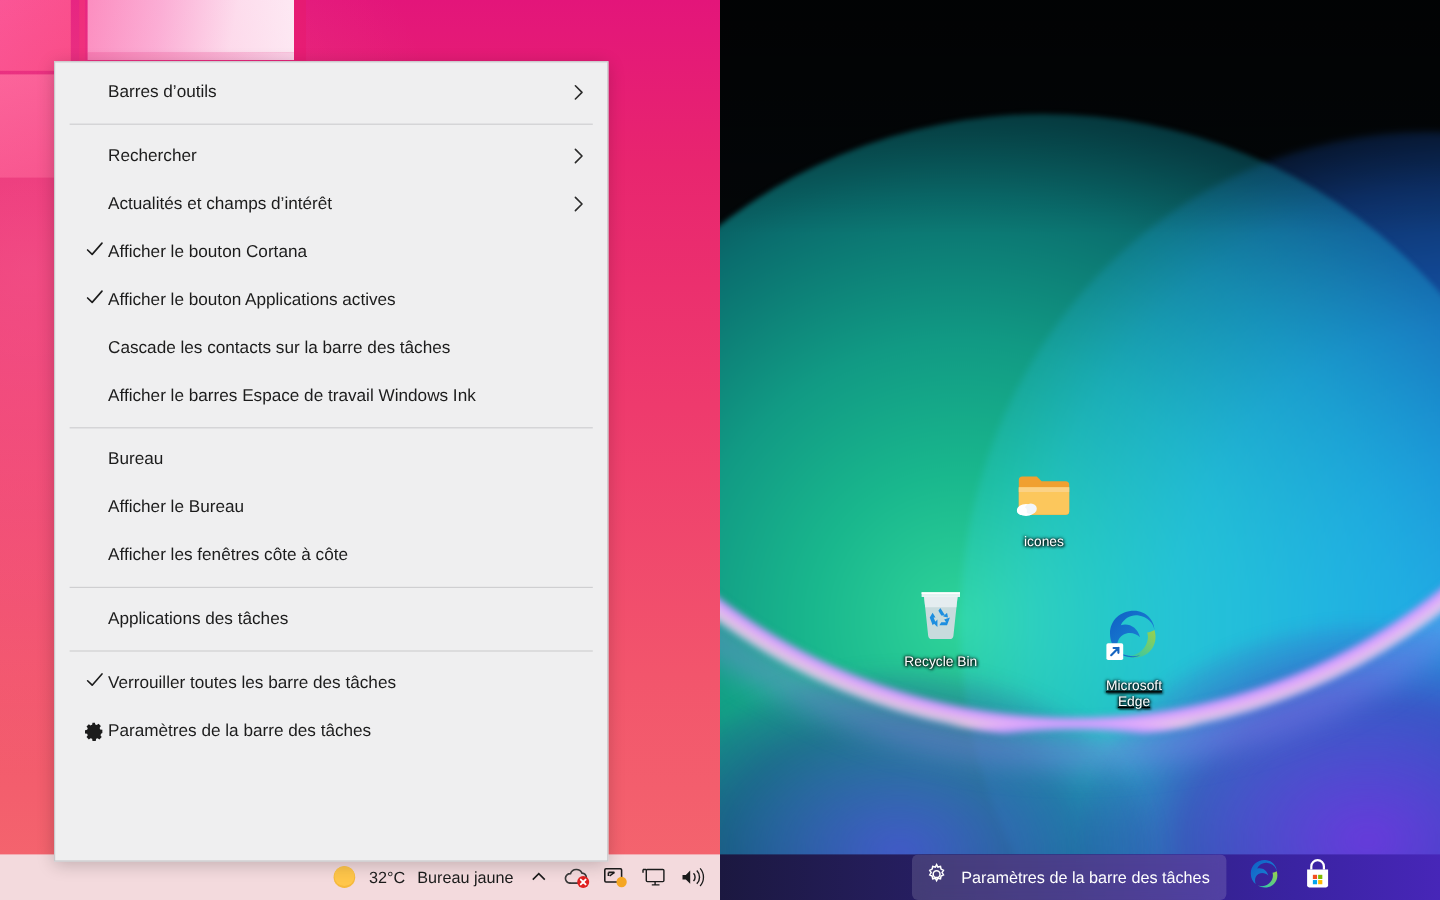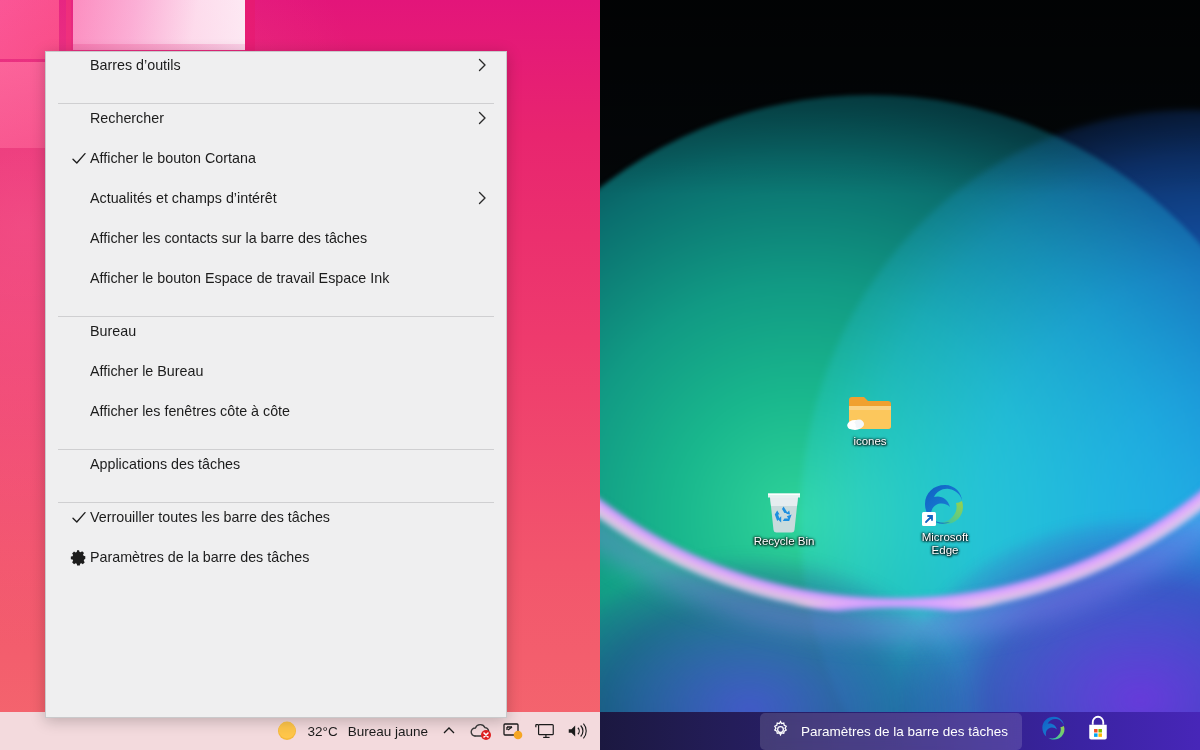--- a/index.html
+++ b/index.html
@@ -69,26 +69,26 @@
     background:radial-gradient(ellipse at 50% 50%, rgba(86,58,228,.70) 0%, rgba(44,28,150,.40) 50%, rgba(10,6,40,0) 78%);
     filter:blur(8px);
   }
   #desk-darken{ position:absolute; inset:0;
     background:linear-gradient(180deg, rgba(0,0,0,.55) 0%, rgba(0,0,0,0) 26%); }
 
   
   .desk-icon{ position:absolute; width:96px; text-align:center; cursor:default; }
   .desk-icon .glyph{ height:52px; display:flex; align-items:flex-end; justify-content:center; }
   .desk-icon .cap{
-    margin-top:1px; color:#fff; font-size:11.5px; line-height:13px;
+    margin-top:12px; color:#fff; font-size:11.5px; line-height:13px;
     text-shadow:0 0 3px rgba(0,0,0,.95),1px 1px 2px rgba(0,0,0,.95),-1px 0 2px rgba(0,0,0,.8);
   }
   #icon-folder{ left:222px; top:382px; }
   #icon-recycle{ left:136px; top:482px; }
-  #icon-edge{   left:297px; top:478px; }
+  #icon-edge{   left:297px; top:502px;text-decoration:underline; }
 
   
   #taskbar-left{
     position:absolute; left:0; top:712px; width:600px; height:38px;
     background:#f3dadd; display:flex; align-items:center;
   }
   #taskbar-right{
     position:absolute; left:600px; top:712px; width:600px; height:38px;
     background:linear-gradient(90deg,#1b1840 0%,#241d5a 22%,#2f2080 55%,#3a23a2 80%,#4726b8 100%);
     display:flex; align-items:center;
@@ -108,21 +108,21 @@
   
   #ctx-menu{
     position:absolute; left:45px; top:51px; width:462px; height:667px;
     background:#efeff0;
     border:1px solid #c9c9cb;
     box-shadow:0 3px 14px rgba(0,0,0,.22);
     padding-top:5px;
     font-size:14.3px; color:#1c1c1c;
   }
   .mi{
-    position:relative; display:flex; align-items:flex-start;
+    position:relative; display:flex; align-items:center;
     height:40px; padding-left:24px; cursor:default;
   }
   .mi .check{ position:absolute; left:24px; width:18px; font-size:15px; color:#1c1c1c; }
   .mi .gear{ position:absolute; left:24px; width:18px; display:flex; align-items:center; }
   .mi .label{ padding-left:20px; }
   .mi .chev{ position:absolute; right:16px; width:16px; height:16px; }
   .sep{ height:1px; background:#cfcfd1; margin:6px 12px 6px 12px; }
 </style>
 </head>
 <body>
@@ -310,36 +310,42 @@
         </svg></span>
     </div>
     <div class="sep"></div>
     <div class="mi">
       <span class="label">Rechercher</span>
       <span class="chev"><svg viewBox="0 0 16 16" width="16" height="16">
           <path d="M5.5 2.5 L11 8 L5.5 13.5" stroke="#2a2a2a" stroke-width="1.35" fill="none" stroke-linecap="round" stroke-linejoin="round"></path>
         </svg></span>
     </div>
     <div class="mi">
-      <span class="check"><svg viewBox="0 0 18 18" width="18" height="18">
-          <path d="M3 9.3 L6.8 13 L15 3.6" stroke="#1c1c1c" stroke-width="1.35" fill="none" stroke-linecap="round" stroke-linejoin="round"></path>
-        </svg></span>
-      <span class="label">Afficher le bouton Cortana</span>
-    </div>
-    <div class="mi">
       <span class="label">Actualités et champs d’intérêt</span>
       <span class="chev"><svg viewBox="0 0 16 16" width="16" height="16">
           <path d="M5.5 2.5 L11 8 L5.5 13.5" stroke="#2a2a2a" stroke-width="1.35" fill="none" stroke-linecap="round" stroke-linejoin="round"></path>
         </svg></span>
     </div>
     <div class="mi">
-      <span class="label">Afficher les contacts sur la barre des tâches</span>
-    </div>
-    <div class="mi">
-      <span class="label">Afficher le bouton Espace de travail Espace Ink</span>
+      <span class="check"><svg viewBox="0 0 18 18" width="18" height="18">
+          <path d="M3 9.3 L6.8 13 L15 3.6" stroke="#1c1c1c" stroke-width="1.35" fill="none" stroke-linecap="round" stroke-linejoin="round"></path>
+        </svg></span>
+      <span class="label">Afficher le bouton Cortana</span>
+    </div>
+    <div class="mi">
+      <span class="check"><svg viewBox="0 0 18 18" width="18" height="18">
+          <path d="M3 9.3 L6.8 13 L15 3.6" stroke="#1c1c1c" stroke-width="1.35" fill="none" stroke-linecap="round" stroke-linejoin="round"></path>
+        </svg></span>
+      <span class="label">Afficher le bouton Applications actives</span>
+    </div>
+    <div class="mi">
+      <span class="label">Cascade les contacts sur la barre des tâches</span>
+    </div>
+    <div class="mi">
+      <span class="label">Afficher le barres Espace de travail Windows Ink</span>
     </div>
     <div class="sep"></div>
     <div class="mi">
       <span class="label">Bureau</span>
     </div>
     <div class="mi">
       <span class="label">Afficher le Bureau</span>
     </div>
     <div class="mi">
       <span class="label">Afficher les fenêtres côte à côte</span>

